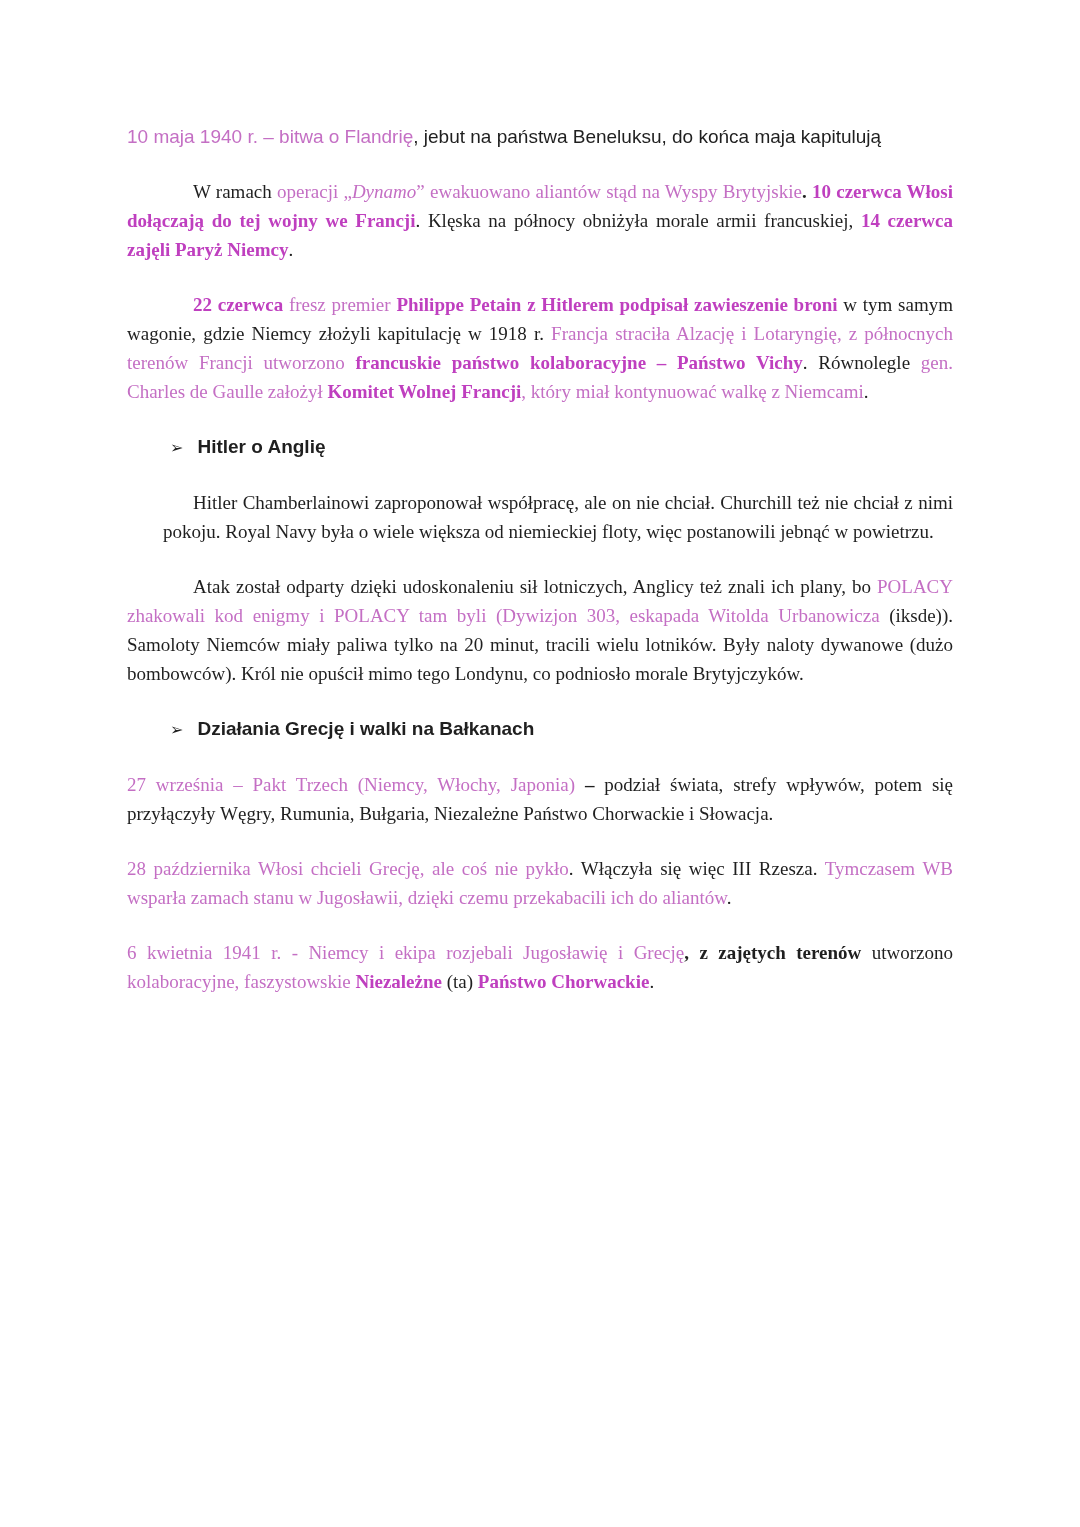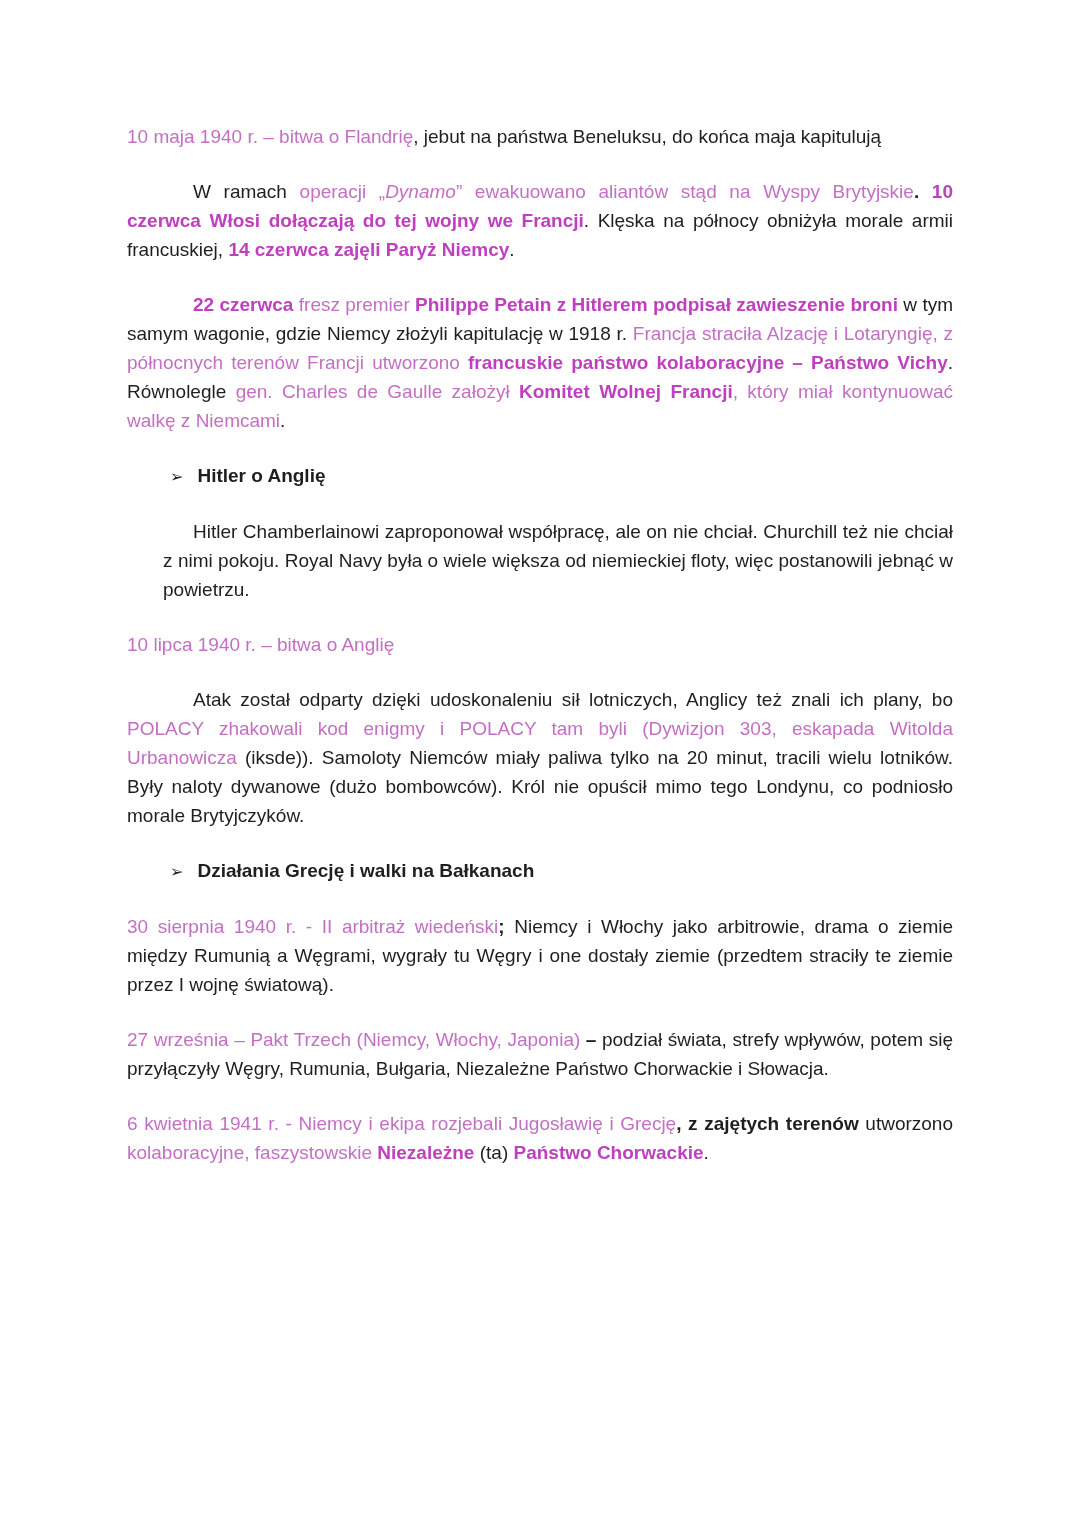--- a/index.html
+++ b/index.html
@@ -17,21 +17,21 @@
     overflow: hidden;
   }
   .content {
     padding: 122px 127px 0 127px;
     font-size: 19px;
     line-height: 29px;
     color: var(--black, #1f1f1f);
     text-rendering: optimizeLegibility;
   }
   p.block { margin: 0 0 26px 0; }
-  p.block.justify { text-align: justify; }
+  p.block.justify { text-align: justify; font-family: Liberation Serif, serif; }
   p.block.left { text-align: left; }
   p.bullet {
     margin: 12px 0 26px 43px;
     text-align: left;
   }
   .marker {
     display: inline-block;
     margin-right: 14px;
     font-size: 16px;
     color: var(--black, #1f1f1f);
@@ -45,20 +45,19 @@
 </head>
 <body>
 
 <div class="page" style="background: rgb(255, 255, 255);">
   <div class="content">
       <p class="block left"><span class="run-pink">10 maja 1940 r. – bitwa o Flandrię</span><span class="run-black">, jebut na państwa Beneluksu, do końca maja kapitulują</span></p>
       <p class="block justify" style="text-indent: 66px;"><span class="run-black">W ramach </span><span class="run-pink">operacji „</span><span class="run-pink-italic">Dynamo</span><span class="run-pink">” ewakuowano aliantów stąd na Wyspy Brytyjskie</span><span class="run-black-bold">. </span><span class="run-pink-bold">10 czerwca Włosi dołączają do tej wojny we Francji</span><span class="run-black">. Klęska na północy obniżyła morale armii francuskiej, </span><span class="run-pink-bold">14 czerwca zajęli Paryż Niemcy</span><span class="run-black">.</span></p>
       <p class="block justify" style="text-indent: 66px;"><span class="run-pink-bold">22 czerwca </span><span class="run-pink">fresz premier </span><span class="run-pink-bold">Philippe Petain z Hitlerem podpisał zawieszenie broni </span><span class="run-black">w tym samym wagonie, gdzie Niemcy złożyli kapitulację w 1918 r. </span><span class="run-pink">Francja straciła Alzację i Lotaryngię, z północnych terenów Francji utworzono </span><span class="run-pink-bold">francuskie państwo kolaboracyjne – Państwo Vichy</span><span class="run-black">. Równolegle </span><span class="run-pink">gen. Charles de Gaulle założył </span><span class="run-pink-bold">Komitet Wolnej Francji</span><span class="run-pink">, który miał kontynuować walkę z Niemcami</span><span class="run-black">.</span></p>
       <p class="bullet"><span class="marker">➢</span><span class="run-black-bold">Hitler o Anglię</span></p>
       <p class="block justify" style="text-indent: 30px; margin-left: 36px;"><span class="run-black">Hitler Chamberlainowi zaproponował współpracę, ale on nie chciał. Churchill też nie chciał z nimi pokoju. Royal Navy była o wiele większa od niemieckiej floty, więc postanowili jebnąć w powietrzu.</span></p>
-      <p class="block left"><span class="run-pink">10 lipca 1940 r. – bitwa o Anglię</span></p>
       <p class="block justify" style="text-indent: 66px;"><span class="run-black">Atak został odparty dzięki udoskonaleniu sił lotniczych, Anglicy też znali ich plany, bo </span><span class="run-pink">POLACY zhakowali kod enigmy i POLACY tam byli (Dywizjon 303, eskapada Witolda Urbanowicza </span><span class="run-black">(iksde)). Samoloty Niemców miały paliwa tylko na 20 minut, tracili wielu lotników. Były naloty dywanowe (dużo bombowców). Król nie opuścił mimo tego Londynu, co podniosło morale Brytyjczyków.</span></p>
       <p class="bullet"><span class="marker">➢</span><span class="run-black-bold">Działania Grecję i walki na Bałkanach</span></p>
-      <p class="block justify"><span class="run-pink">30 sierpnia 1940 r. - II arbitraż wiedeński</span><span class="run-black-bold">;</span><span class="run-black"> Niemcy i Włochy jako arbitrowie, drama o ziemie między Rumunią a Węgrami, wygrały tu Węgry i one dostały ziemie (przedtem straciły te ziemie przez I wojnę światową).</span></p>
       <p class="block justify"><span class="run-pink">27 września – Pakt Trzech (Niemcy, Włochy, Japonia) </span><span class="run-black-bold">– </span><span class="run-black">podział świata, strefy wpływów, potem się przyłączyły Węgry, Rumunia, Bułgaria, Niezależne Państwo Chorwackie i Słowacja.</span></p>
+      <p class="block justify"><span class="run-pink">28 października Włosi chcieli Grecję, ale coś nie pykło</span><span class="run-black">. Włączyła się więc III Rzesza. </span><span class="run-pink">Tymczasem WB wsparła zamach stanu w Jugosławii, dzięki czemu przekabacili ich do aliantów</span><span class="run-black">.</span></p>
       <p class="block justify"><span class="run-pink">6 kwietnia 1941 r. - Niemcy i ekipa rozjebali Jugosławię i Grecję</span><span class="run-black-bold">, z zajętych terenów </span><span class="run-black">utworzono </span><span class="run-pink">kolaboracyjne, faszystowskie </span><span class="run-pink-bold">Niezależne </span><span class="run-black">(ta) </span><span class="run-pink-bold">Państwo Chorwackie</span><span class="run-black">.</span></p>
     </div>
 </div>
 
 </body></html>

